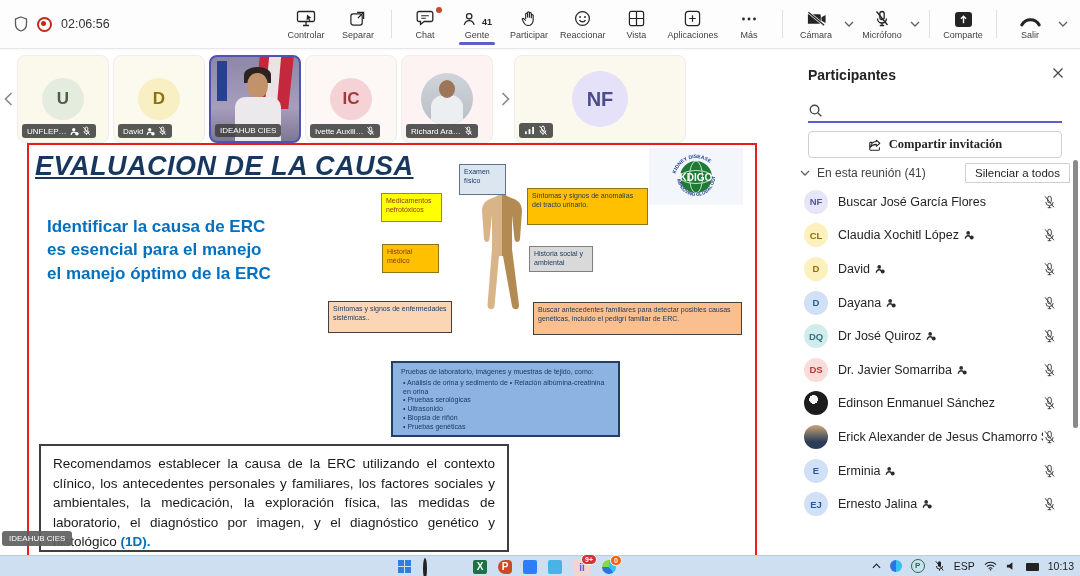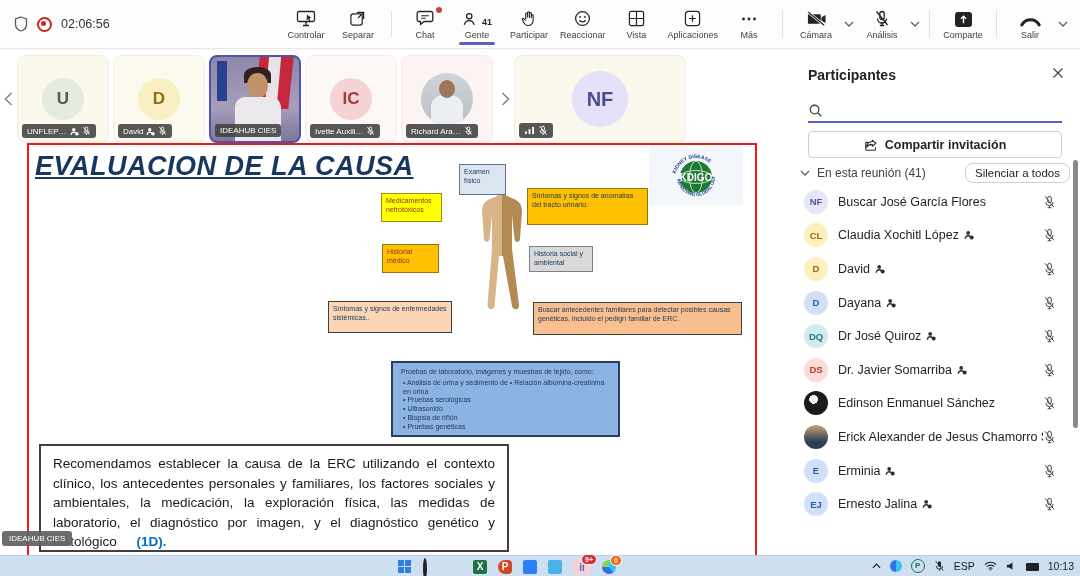--- a/index.html
+++ b/index.html
@@ -71,40 +71,40 @@
   .b-hist{left:353px;top:99px;width:57px;height:29px;background:#ffc000;border:1px solid #8f7514;color:#8a3418;}
   .b-social{left:500px;top:101px;width:64px;height:26px;background:#d9d9d9;border:1px solid #7f7f7f;}
   .b-sist{left:299px;top:156px;width:124px;height:32px;background:#fcd5b4;border:1px solid #404040;}
   .b-buscar{left:504px;top:157px;width:209px;height:33px;background:#fabf8f;border:1px solid #404040;}
   .b-pruebas{left:362px;top:216px;width:229px;height:76px;background:#8db3e2;border:2px solid #244061;padding:5px 8px;}
   .b-pruebas .pt{margin-bottom:2px;}
   .b-pruebas .pi{padding-left:2px;}
   .b-pruebas .pi::before{content:"• ";}
   .b-reco{left:10px;top:299px;width:470px;height:108px;background:#fff;border:2px solid #3f3f3f;
           font-size:13.5px;color:#1a1a1a;line-height:1.45;padding:8px 12px;text-align:justify;}
-  .grade{color:#0070c0;font-weight:bold;margin-left:16px;}
+  .grade{color:#0070c0;font-weight:bold;}
   .logo-wrap{position:absolute;left:620px;top:3px;width:94px;height:57px;background:#f3f7fc;
              display:flex;align-items:center;justify-content:center;}
   .figure{position:absolute;left:420px;top:24px;}
 
   
   .panel{position:absolute;left:790px;top:55px;width:290px;height:501px;background:#fff;border-radius:6px 6px 0 0;}
   .p-title{position:absolute;left:18px;top:12px;font-size:14px;font-weight:bold;color:#242424;}
   .p-close{position:absolute;right:16px;top:12px;color:#424242;cursor:pointer;}
   .searchbox{position:absolute;left:18px;top:48px;width:254px;border-bottom:2px solid #5b5fc7;
              display:flex;align-items:center;padding-bottom:3px;}
   .searchbox input{flex:1;border:0;outline:0;font-size:12.5px;color:#242424;font-family:inherit;background:transparent;}
   .searchbox input::placeholder{color:#8a8886;}
   .searchbox .ic{color:#424242;}
   .share-btn{position:absolute;left:18px;top:76px;width:254px;height:27px;border:1px solid #d1cfcd;border-radius:4px;
              background:#fff;display:flex;align-items:center;justify-content:center;gap:7px;
-             font-size:12.5px;font-weight:bold;color:#242424;cursor:pointer;box-sizing:border-box;}
+             font-size:12.5px;font-weight:bold;color:#242424;cursor:pointer;box-sizing:border-box;font-family:Liberation Serif, serif;}
   .sec-row{position:absolute;left:10px;top:108px;width:270px;display:flex;align-items:center;}
   .sec-lbl{font-size:12px;color:#424242;margin-left:7px;}
-  .mute-all{margin-left:auto;border:1px solid #d1cfcd;border-radius:8px;background:#fff;font-size:11.5px;
+  .mute-all{margin-left:auto;border:1px solid #d1cfcd;border-radius:1px;background:#fff;font-size:11.5px;
             color:#242424;padding:3px 9px;cursor:pointer;font-family:inherit;}
   .plist{position:absolute;left:0;top:130px;width:282px;}
   .prow{display:flex;align-items:center;height:33.6px;padding:0 10px 0 14px;cursor:pointer;}
   .pav{width:24px;height:24px;border-radius:50%;display:flex;align-items:center;justify-content:center;
        font-size:9.5px;font-weight:bold;flex:none;}
   .pav.ph1{background:radial-gradient(circle at 40% 35%,#f2f2f2 0 20%,#1c1c1c 21% 100%);}
   .pav.ph2{background:linear-gradient(180deg,#c9a579 0%,#2b3d57 70%);}
   .pname{flex:1;font-size:12.5px;color:#242424;margin-left:10px;display:flex;align-items:center;gap:5px;
          white-space:nowrap;overflow:hidden;}
   .puser-ic{color:#2b2b33;flex:none;}
@@ -264,21 +264,21 @@
         </span>
       <div class="tbtn">
         <span class="ic">
             <svg width="16" height="17" viewBox="0 0 16 17">
               <rect x="5.8" y="1.5" width="4.4" height="8" rx="2.2" fill="none" stroke="currentColor" stroke-width="1.3"></rect>
               <path d="M3.5 8.5a4.5 4.5 0 0 0 9 0" fill="none" stroke="currentColor" stroke-width="1.3"></path>
               <path d="M8 13v2.5M5.8 15.5h4.4" stroke="currentColor" stroke-width="1.3"></path>
               <path d="M2.5 1.5l11 13.5" stroke="currentColor" stroke-width="1.3"></path>
             </svg>
           </span>
-        <span class="lbl">Análisis</span>
+        <span class="lbl">Micrófono</span>
       </div>
       <span class="chev">
           <svg width="10" height="6" viewBox="0 0 10 6">
             <path d="M1 1l4 4 4-4" fill="none" stroke="currentColor" stroke-width="1.3"></path>
           </svg>
         </span>
       <div class="tb-div"></div>
       <div class="tbtn">
         <span class="ic">
             <span class="share-box">
@@ -420,20 +420,21 @@
               <path d="M3.5 8.5a4.5 4.5 0 0 0 9 0M8 13v2.5" fill="none" stroke="currentColor" stroke-width="1.6"></path>
               <path d="M2.5 1.5l11 13.5" stroke="currentColor" stroke-width="1.6"></path>
             </svg>
           </span>
       </span>
     </div>
   </div>
 
   <div class="slide">
     <div class="s-title">EVALUACION DE LA CAUSA</div>
+    <div class="s-intro">Identificar la causa de ERC es esencial para el manejo el manejo óptimo de la ERC</div>
 
     <div class="logo-wrap">
       <svg width="62" height="54" viewBox="0 0 62 54">
         <defs>
             <path id="ringT" d="M10 29 a21 21 0 0 1 42 0"></path>
             <path id="ringB" d="M12 27 a19 19 0 0 0 38 0"></path>
           </defs>
         <circle cx="31" cy="27" r="16" fill="#1e7a34"></circle>
         <ellipse cx="31" cy="27" rx="16" ry="6.5" fill="none" stroke="#bfe3c4" stroke-width="1"></ellipse>
         <ellipse cx="31" cy="27" rx="6.5" ry="16" fill="none" stroke="#bfe3c4" stroke-width="1"></ellipse>

